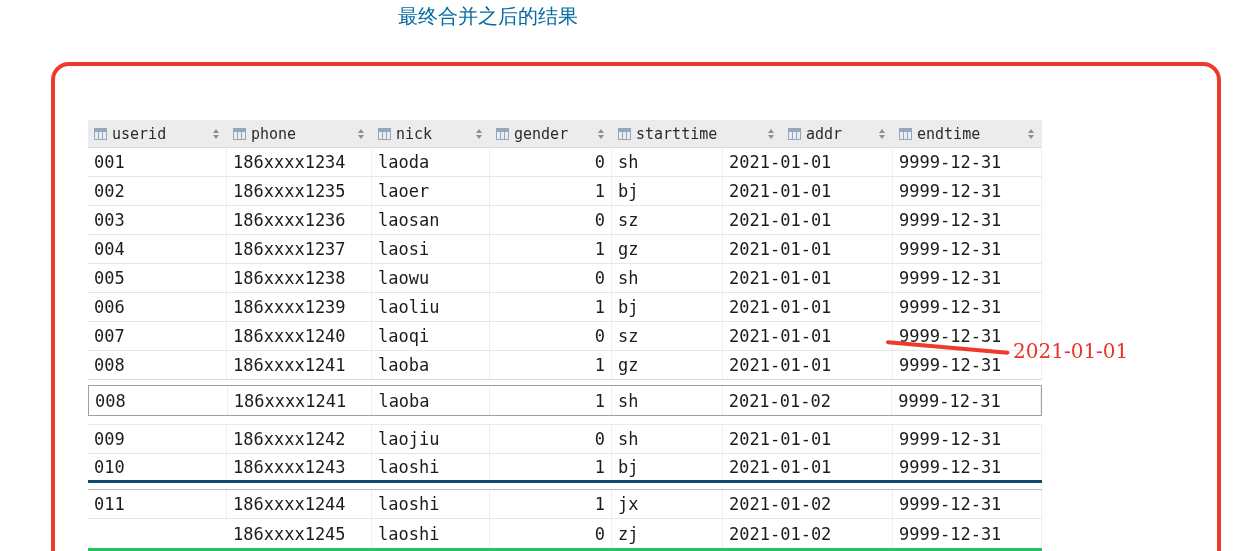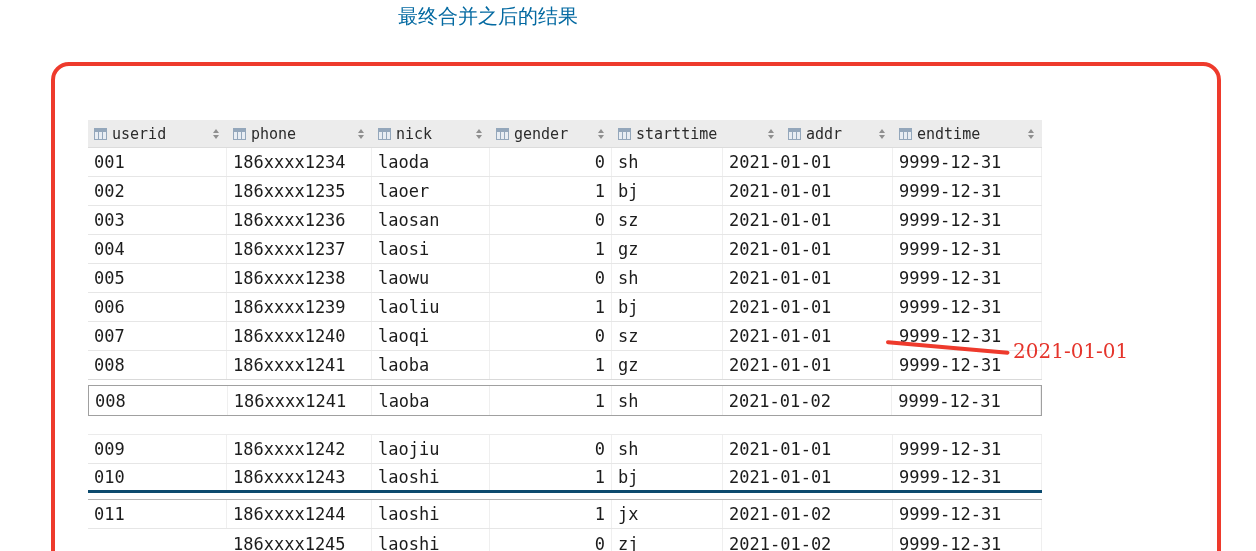--- a/index.html
+++ b/index.html
@@ -40,21 +40,21 @@
   .row{display:flex;height:29px;box-sizing:border-box;border-bottom:1px solid #e6e6e6;}
   .cell{
     box-sizing:border-box;display:flex;align-items:center;
     padding:0 6px;font-size:17px;color:#1c1c1c;white-space:pre;
     border-right:1px solid #efefef;overflow:hidden;
   }
   .cell.right{justify-content:flex-end;}
   .grp-1 .row:last-child{border-bottom:1px solid #d9d9d9;}
   .grp-2{margin-top:5px;border:1px solid #a0a0a0;}
   .grp-2 .row{border-bottom:none;}
-  .grp-3{margin-top:18px;border-top:1px solid #ebebeb;}
+  .grp-3{margin-top:8px;border-top:1px solid #ebebeb;}
   .grp-3 .row:last-child{border-bottom:3px solid #0c4a6e;}
   .grp-4{margin-top:6px;border-top:1px solid #b5b5b5;border-bottom:6px solid #22c55e;}
   .grp-4 .row:last-child{border-bottom:none;}
   .strike{
     position:absolute;left:886px;top:340px;width:124px;height:4px;
     background:#ee3a2c;border-radius:2px;
     transform:rotate(5deg);transform-origin:left center;z-index:5;
   }
   .anno{
     position:absolute;left:1013px;top:339px;z-index:5;

